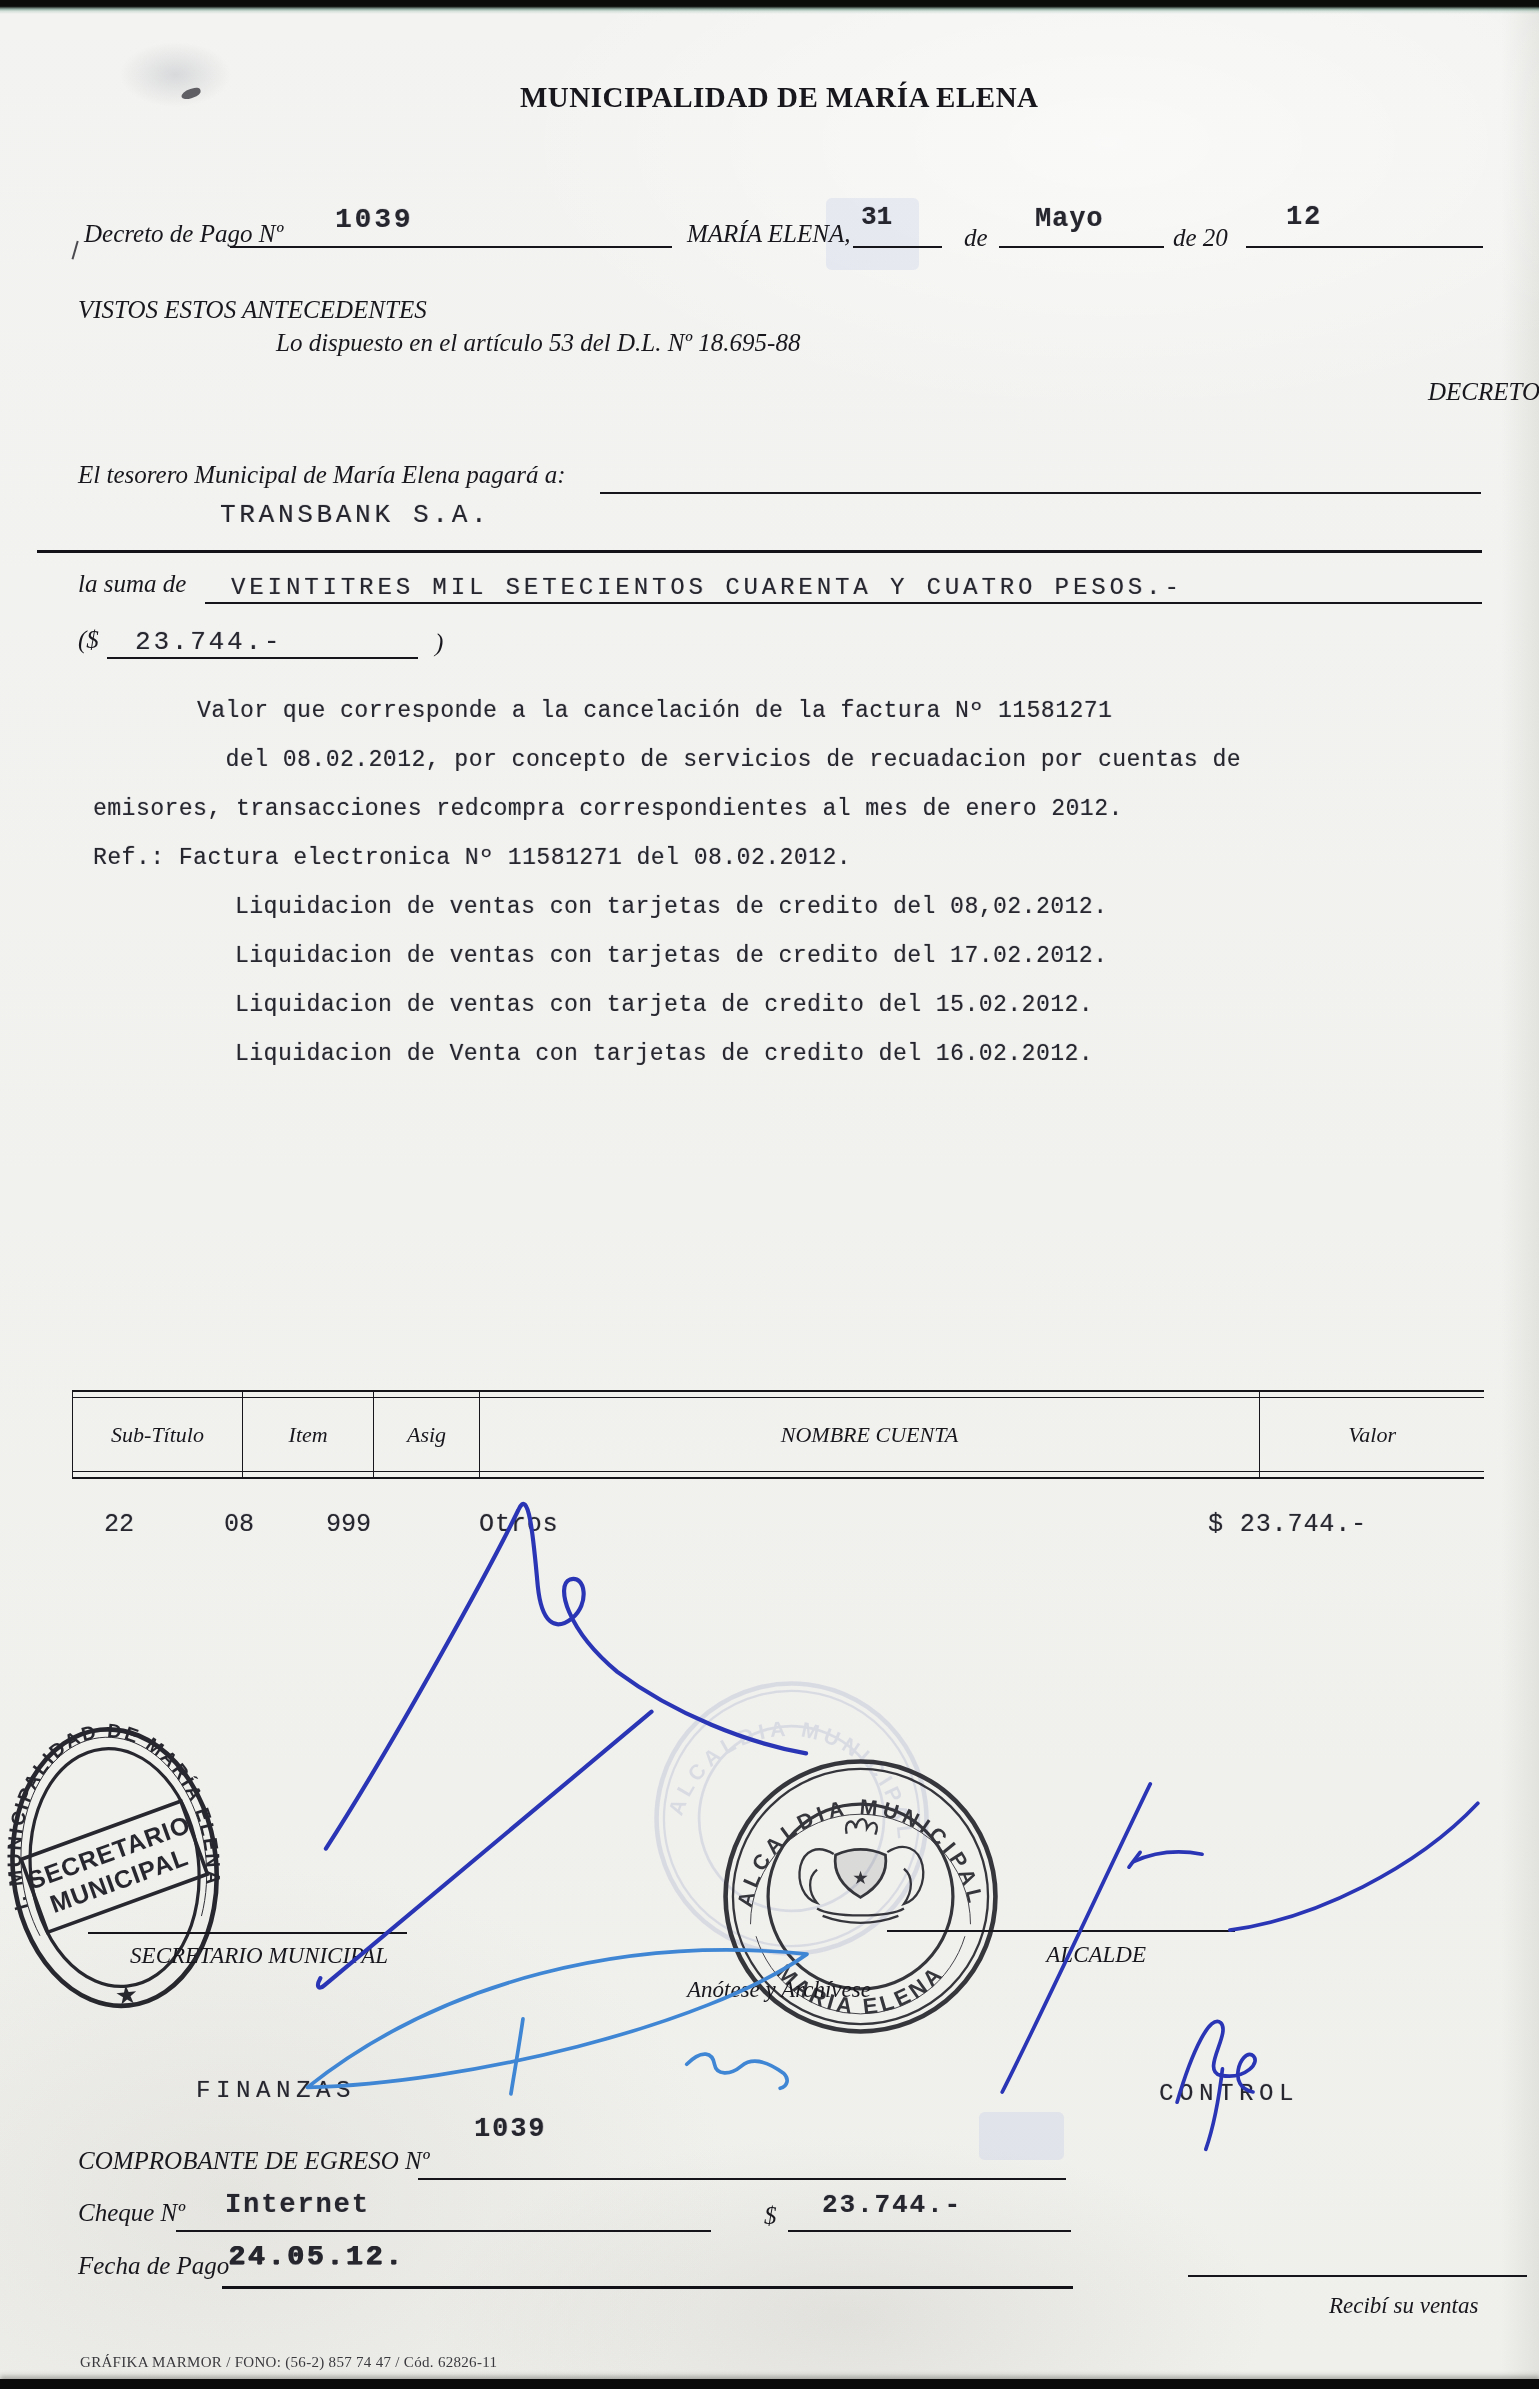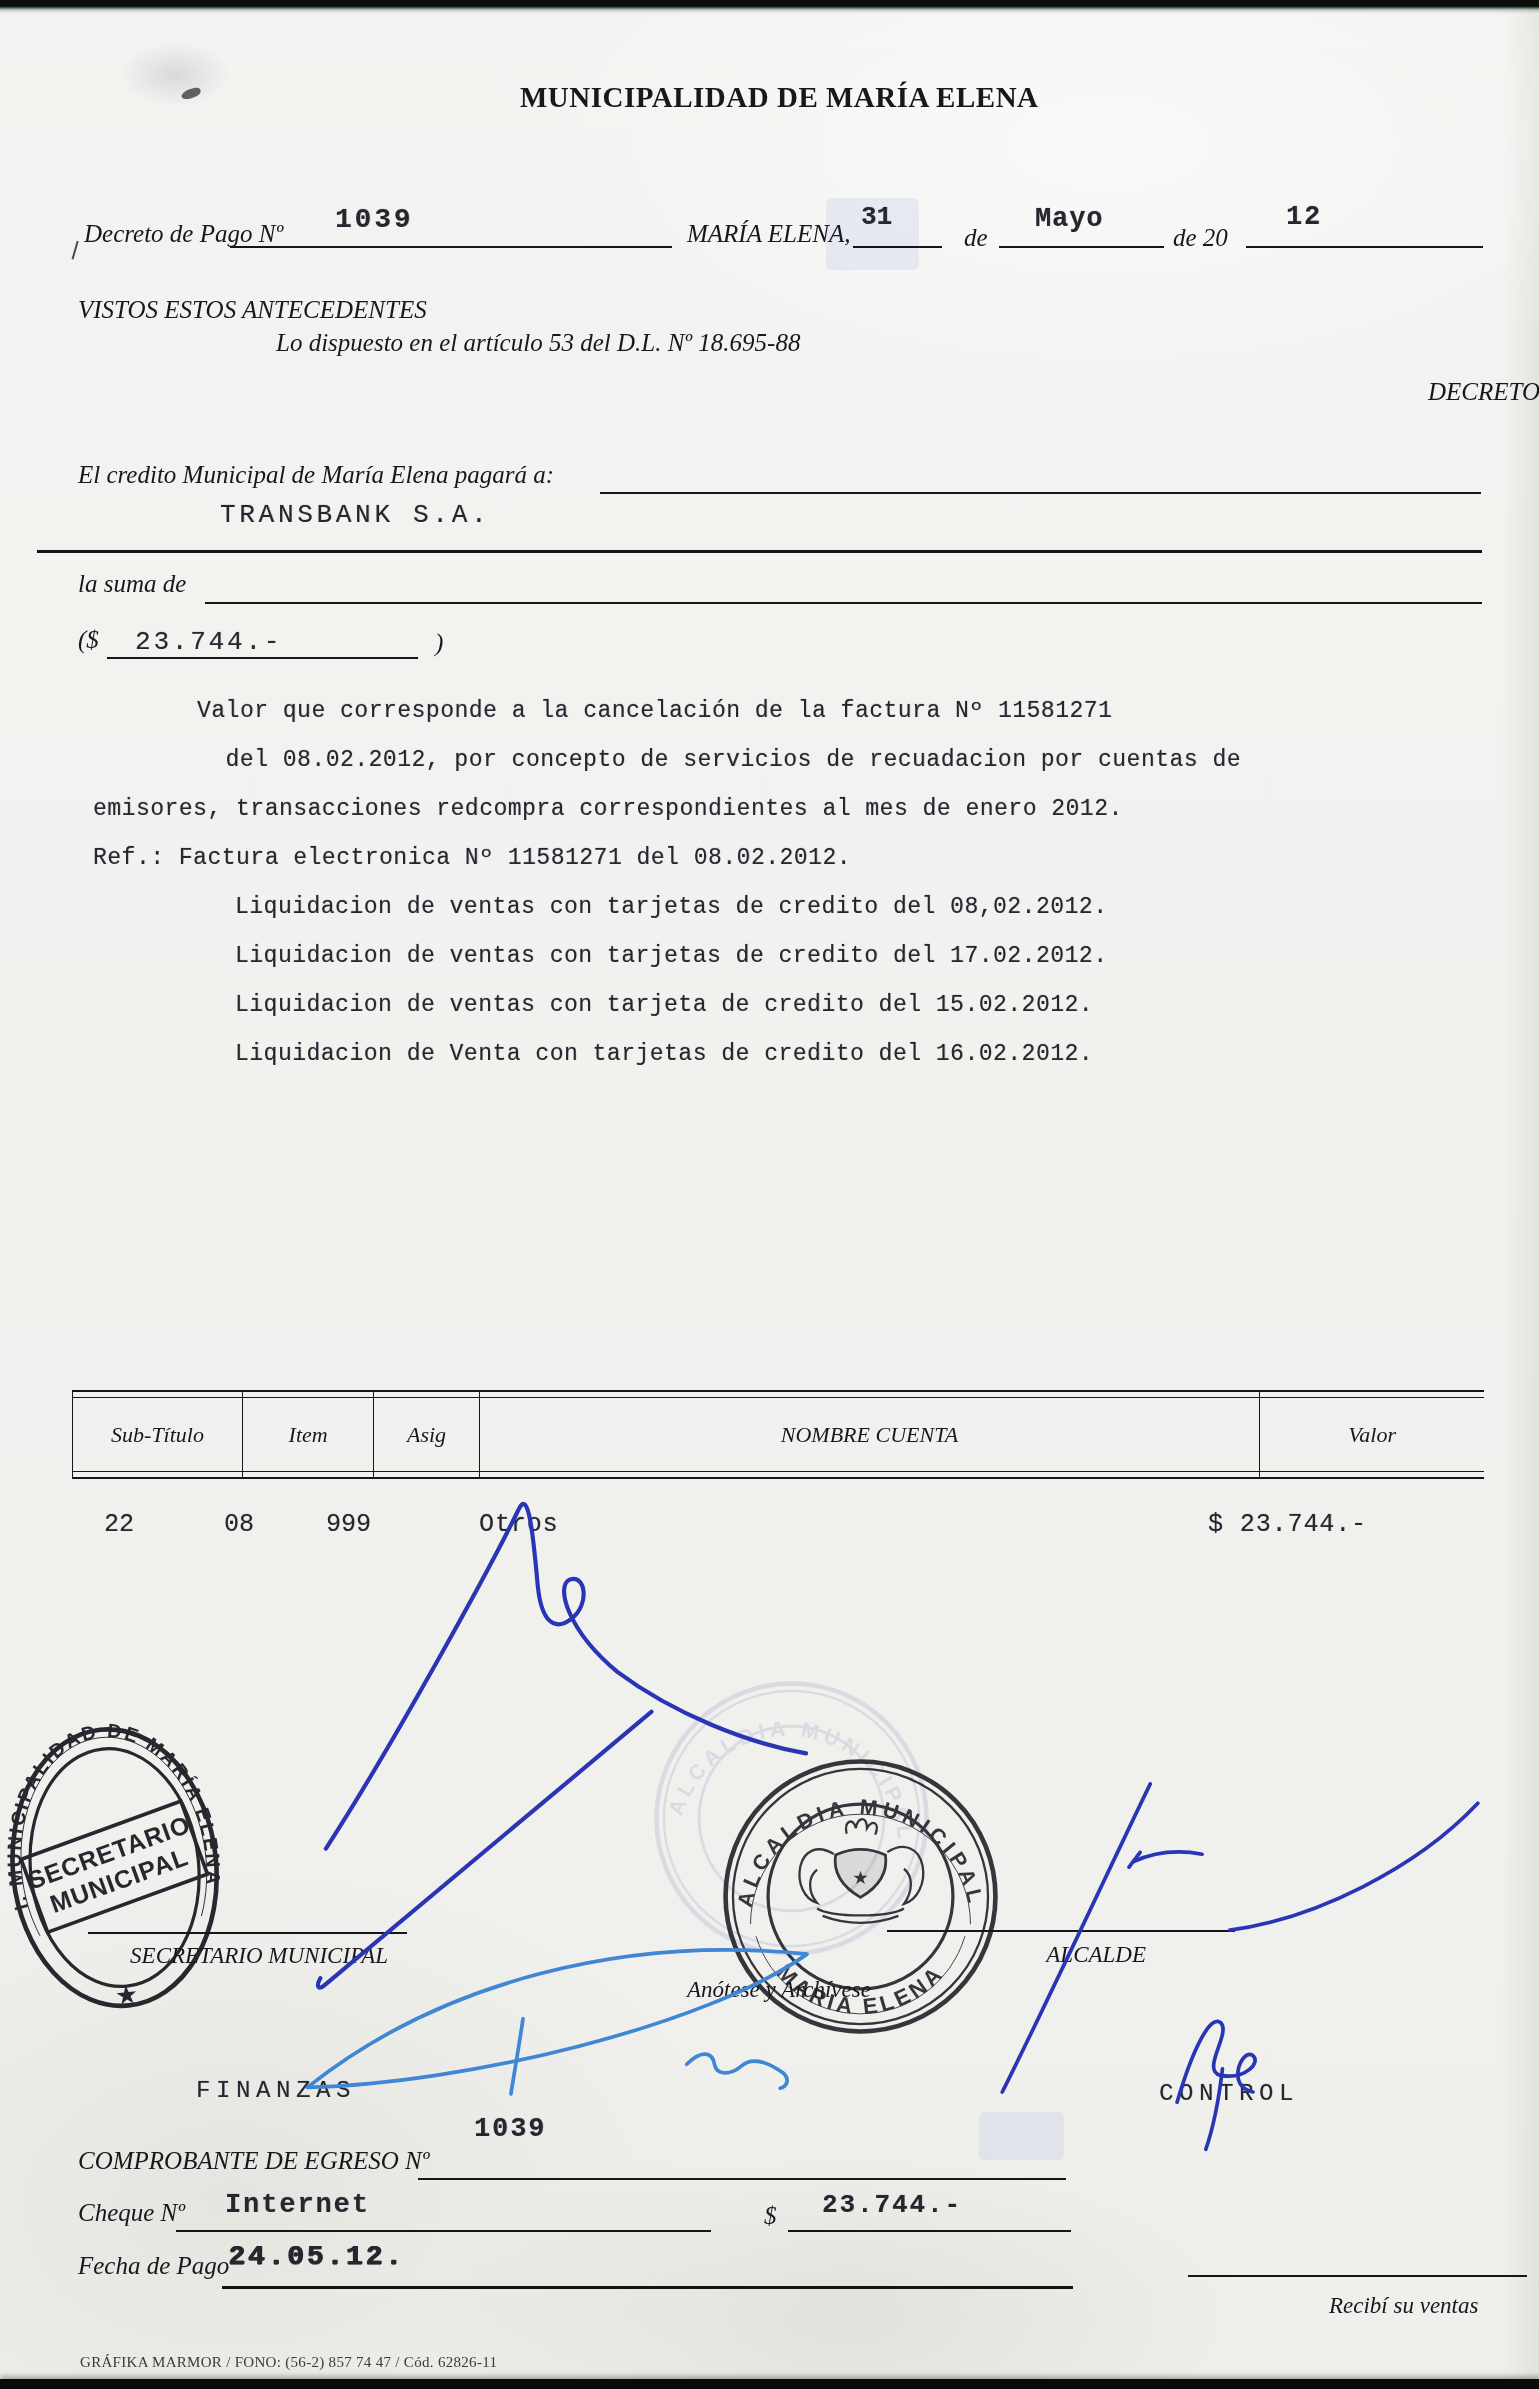--- a/index.html
+++ b/index.html
@@ -62,27 +62,28 @@
   <div class="a line" style="left:999px;top:246px;width:165px;"></div>
   <div class="a tw twb" style="left:1035px;top:204px;font-size:27px;letter-spacing:0.9px;">Mayo</div>
   <div class="a it" style="left:1173px;top:224px;">de 20</div>
   <div class="a line" style="left:1246px;top:246px;width:237px;"></div>
   <div class="a tw twb" style="left:1286px;top:202px;font-size:27px;letter-spacing:1.9px;">12</div>
 
   <div class="a it" style="left:78px;top:296px;">VISTOS ESTOS ANTECEDENTES</div>
   <div class="a it" style="left:276px;top:329px;">Lo dispuesto en el artículo 53 del D.L. Nº 18.695-88</div>
   <div class="a it center" style="left:0;top:378px;width:100%;padding-left:22px;box-sizing:border-box;">DECRETO</div>
 
-  <div class="a it" style="left:78px;top:461px;">El credito Municipal de María Elena pagará a:</div>
+  <div class="a it" style="left:78px;top:461px;">El tesorero Municipal de María Elena pagará a:</div>
   <div class="a line" style="left:600px;top:492px;width:881px;"></div>
   <div class="a tw" style="left:220px;top:500px;font-size:26px;letter-spacing:3.7px;">TRANSBANK S.A.</div>
   <div class="a line3" style="left:37px;top:550px;width:1445px;"></div>
 
   <div class="a it" style="left:78px;top:570px;">la suma de</div>
   <div class="a line" style="left:205px;top:602px;width:1277px;"></div>
+  <div class="a tw" style="left:231px;top:574px;font-size:24px;letter-spacing:3.9px;">VEINTITRES MIL SETECIENTOS CUARENTA Y CUATRO PESOS.-</div>
   <div class="a it" style="left:78px;top:626px;">($</div>
   <div class="a line" style="left:107px;top:657px;width:311px;"></div>
   <div class="a tw" style="left:135px;top:627px;font-size:26px;letter-spacing:2.8px;">23.744.-</div>
   <div class="a it" style="left:435px;top:629px;">)</div>
 
   <div class="a" style="left:93px;top:687px;width:1148px;font-size:23px;line-height:49px;">
     <div class="tw" style="padding-left:104px;letter-spacing:0.5px;">Valor que corresponde a la cancelación de la factura Nº 11581271</div>
     <div class="tw" style="letter-spacing:0.5px;text-align:right;">del 08.02.2012, por concepto de servicios de recuadacion por cuentas de</div>
     <div class="tw" style="letter-spacing:0.5px;">emisores, transacciones redcompra correspondientes al mes de enero 2012.</div>
     <div class="tw" style="letter-spacing:0.5px;">Ref.: Factura electronica Nº 11581271 del 08.02.2012.</div>

